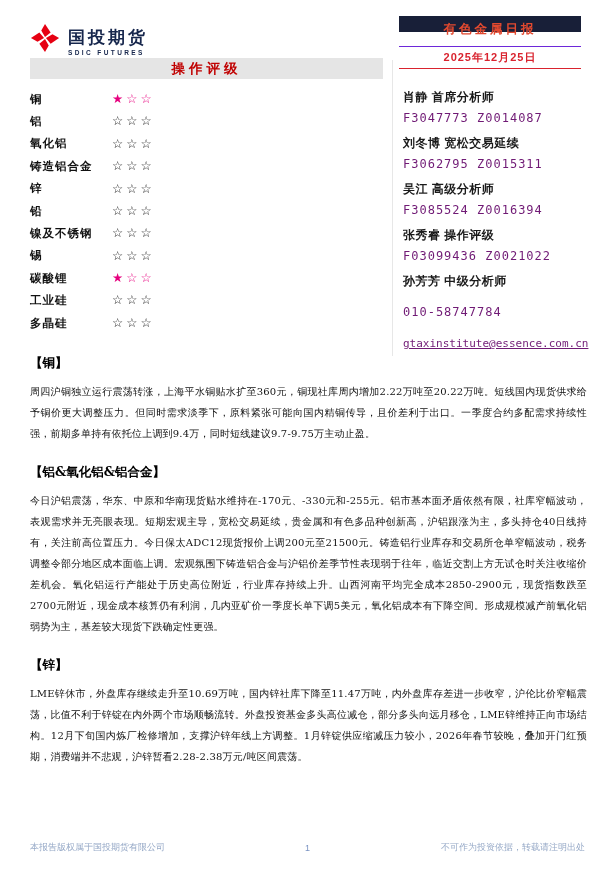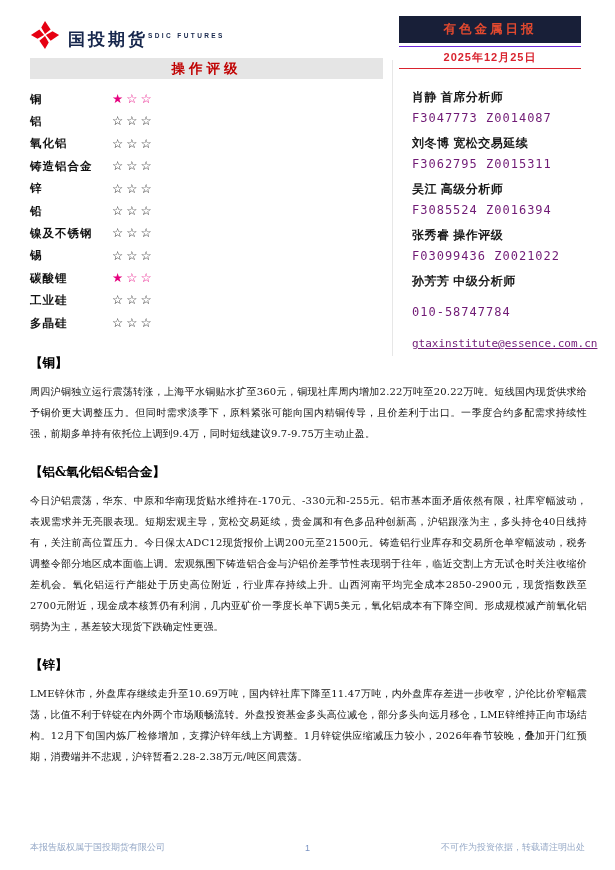--- a/index.html
+++ b/index.html
@@ -4,42 +4,42 @@
 <title>有色金属日报</title>
 <style>
   * { margin:0; padding:0; box-sizing:border-box; }
   html,body { background:#ffffff; }
   body { font-family:"Liberation Sans", sans-serif; }
   .page { position:relative; width:615px; height:870px; background:#fff; overflow:hidden; margin:0 auto; }
 
   
   .logo { position:absolute; left:30px; top:20px; display:flex; align-items:center; gap:8px; }
   .logo-icon svg { display:block; }
-  .logo-text { display:flex; flex-direction:row;margin-top:8px; }
+  .logo-text { display:flex; flex-direction:column;margin-top:8px; }
   .logo-cn { font-family:"DejaVu Serif", serif; font-size:17px; font-weight:bold; color:#16264c; letter-spacing:3px; line-height:19px; }
   .logo-en { font-size:6.5px; font-weight:600; color:#16264c; letter-spacing:2.4px; margin-top:2px; }
 
-  .title-box { position:absolute; left:399px; top:16px; width:182px; height:27px; background:#181f38;
+  .title-box { position:absolute; left:399px; top:16px; width:182px; height:16px; background:#181f38;
                color:#e2492f; font-weight:bold; font-size:12.5px; letter-spacing:3px; text-align:center; line-height:27px; }
   .date-box { position:absolute; left:399px; top:46px; width:182px; height:23px;
               border-top:1px solid #6d28d9; border-bottom:1px solid #d9232e;
               color:#d9232e; font-weight:bold; font-size:11px; letter-spacing:1px; text-align:center; line-height:21px; }
 
   
   .ratings-title { position:absolute; left:30px; top:58px; width:353px; height:21px; background:#e5e5e5;
                    color:#c00000; font-weight:bold; font-size:13.5px; letter-spacing:4px; text-align:center; line-height:21px; }
   .ratings { position:absolute; left:30px; top:88px; width:353px; }
   .rating-row { display:flex; align-items:center; height:22.4px; }
   .rating-name { width:82px; font-weight:bold; font-size:11.5px; color:#111; letter-spacing:1px; }
   .rating-stars { font-size:12.5px; letter-spacing:3px; line-height:1; }
 
   .divider-v { position:absolute; left:392px; top:60px; width:1px; height:296px; background:#e7e7e7; }
 
   
-  .analysts { position:absolute; left:412px; top:86px; width:188px; }
+  .analysts { position:absolute; left:403px; top:86px; width:188px; }
   .analyst { margin-bottom:4px; }
   .analyst-name { font-weight:bold; font-size:12px; color:#1a1a1a; line-height:22px; letter-spacing:0.5px; }
   .analyst-codes { font-family:"DejaVu Sans Mono", monospace; font-size:12px; color:#701a75; line-height:20px; letter-spacing:1px; }
   .contact-phone { margin-top:10px; }
   .contact-email { margin-top:12px; font-size:11px; letter-spacing:0; text-decoration:underline; cursor:pointer; }
 
   
   .report-main { position:absolute; left:30px; top:355px; width:557px; }
   .report-section { margin-bottom:20px; }
   .section-heading { font-family:"DejaVu Serif", serif; font-size:12.5px; font-weight:bold; color:#000; margin-bottom:9px; }

